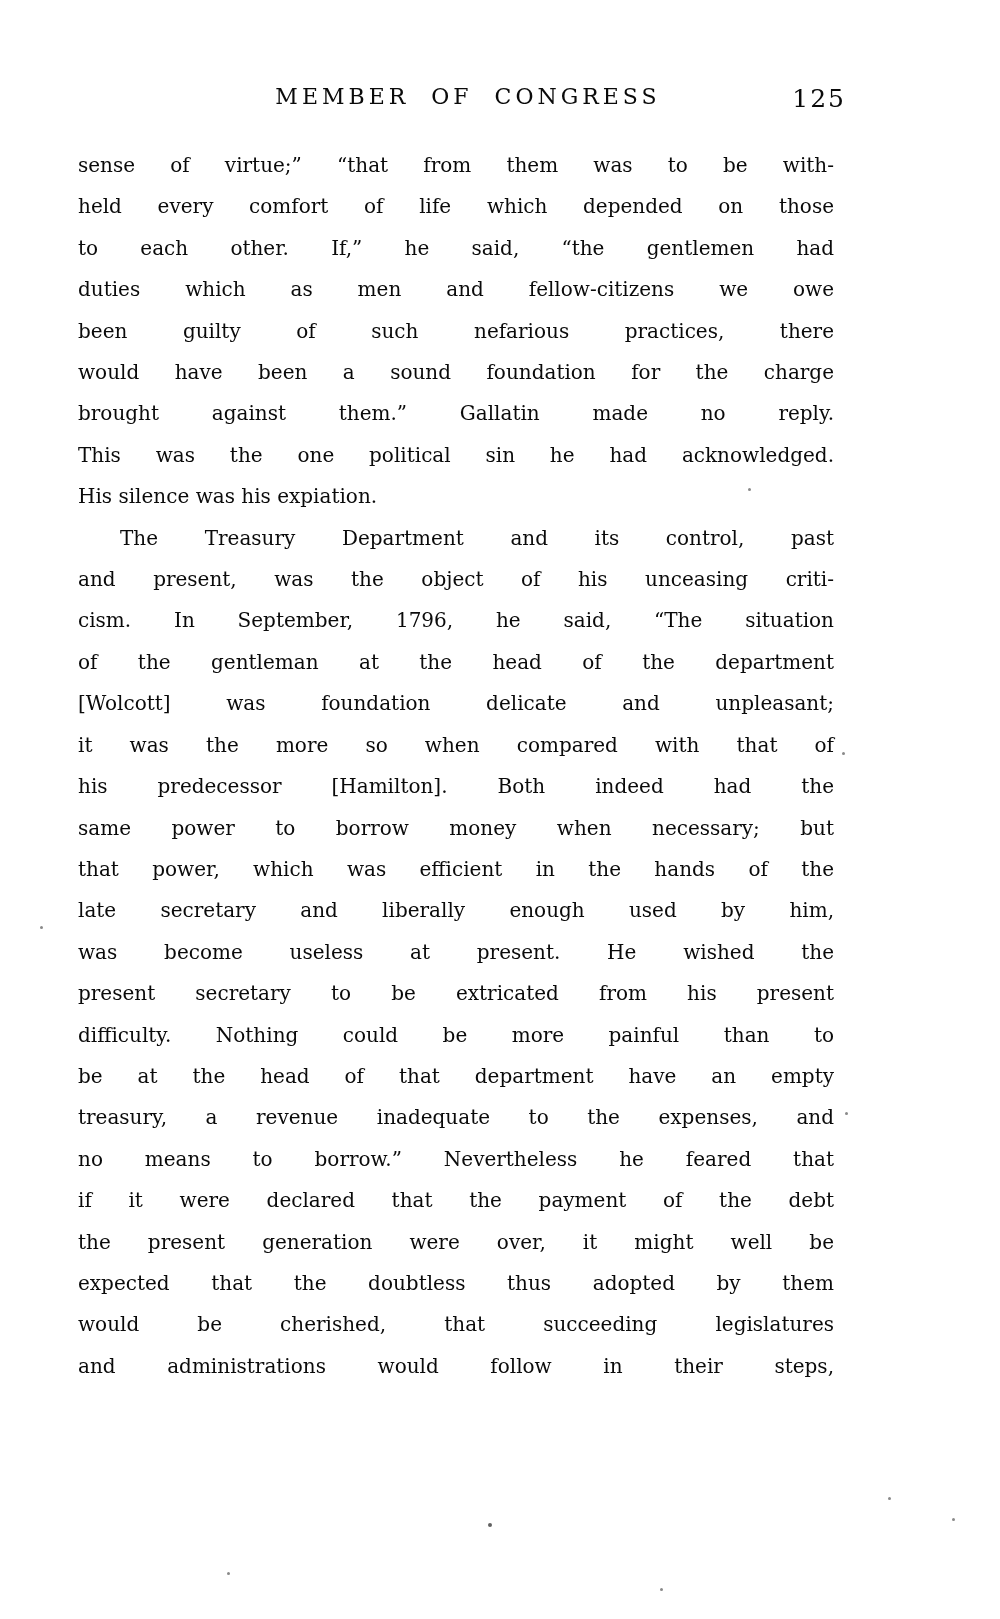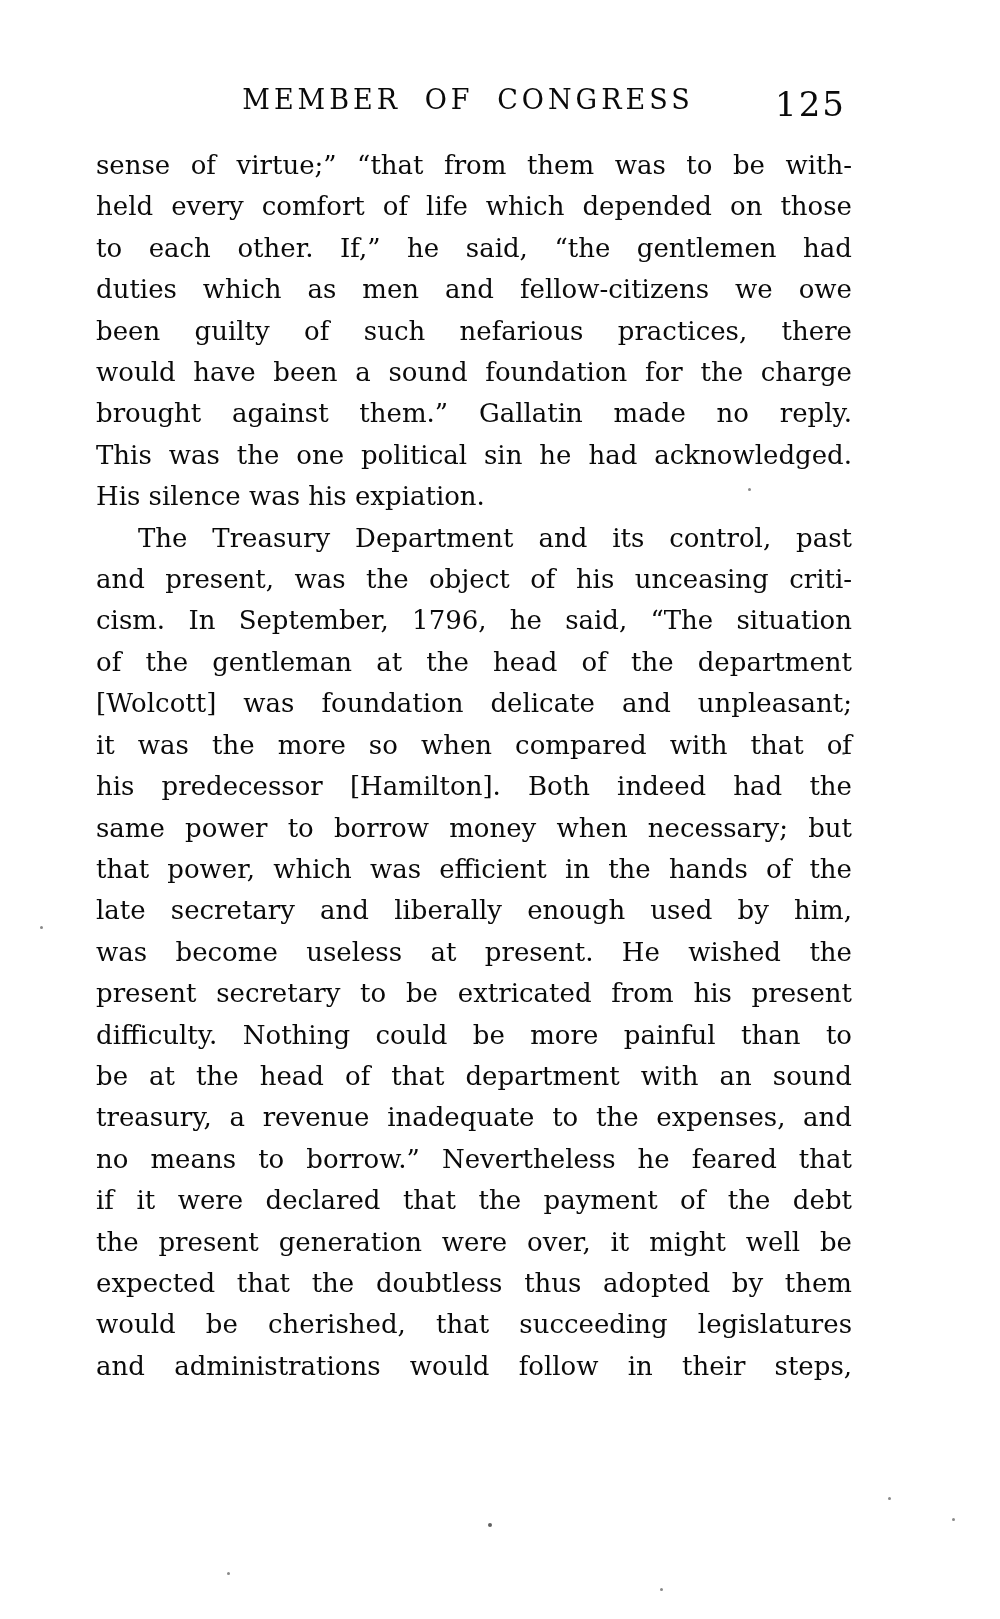--- a/index.html
+++ b/index.html
@@ -11,35 +11,35 @@
     font-family:"DejaVu Serif", "Liberation Serif", serif;
     color:#0a0a0a;
   }
   .running-header {
     position:absolute;
     top:84px; left:90px; width:756px; height:34px;
   }
   .running-title {
     position:absolute; left:0; right:0;
     text-align:center;
-    font-size:27px;
+    font-size:22px;
     letter-spacing:4px;
     word-spacing:11px;
     white-space:nowrap;
   }
   .page-number {
     position:absolute; right:0; top:0;
-    font-size:34px;
+    font-size:25px;
     letter-spacing:2px;
     margin-left:27px;
   }
   .text-block {
     position:absolute;
-    top:145px; left:96px; width:756px;
-    font-size:26px;
+    top:145px; left:78px; width:756px;
+    font-size:20px;
     line-height:41.4px;
   }
   .line {
     text-align:justify;
     text-align-last:justify;
     -moz-text-align-last:justify;
   }
   .line.flush {
     text-align-last:left;
     -moz-text-align-last:left;
@@ -78,21 +78,21 @@
   <div class="line">of the gentleman at the head of the department</div>
   <div class="line">[Wolcott] was foundation delicate and unpleasant;</div>
   <div class="line">it was the more so when compared with that of</div>
   <div class="line">his predecessor [Hamilton].  Both indeed had the</div>
   <div class="line">same power to borrow money when necessary; but</div>
   <div class="line">that power, which was efficient in the hands of the</div>
   <div class="line">late secretary and liberally enough used by him,</div>
   <div class="line">was become useless at present.  He wished the</div>
   <div class="line">present secretary to be extricated from his present</div>
   <div class="line">difficulty.  Nothing could be more painful than to</div>
-  <div class="line">be at the head of that department with an sound</div>
+  <div class="line">be at the head of that department have an empty</div>
   <div class="line">treasury, a revenue inadequate to the expenses, and</div>
   <div class="line">no means to borrow.”  Nevertheless he feared that</div>
   <div class="line">if it were declared that the payment of the debt</div>
   <div class="line">the present generation were over, it might well be</div>
   <div class="line">expected that the doubtless thus adopted by them</div>
   <div class="line">would be cherished, that succeeding legislatures</div>
   <div class="line">and administrations would follow in their steps,</div>
 </div>
 
 <i class="speck small" style="left:748px; top:488px;"></i>

